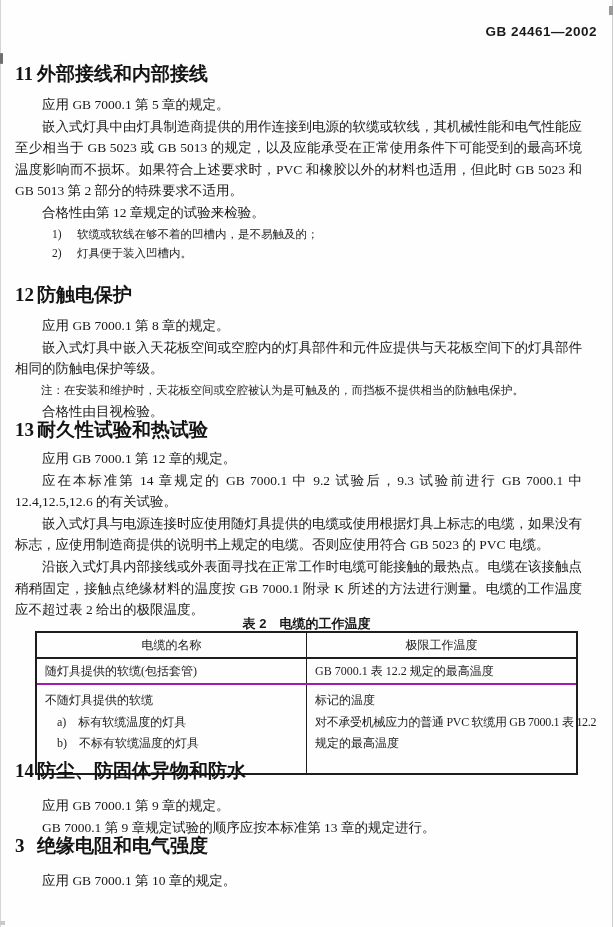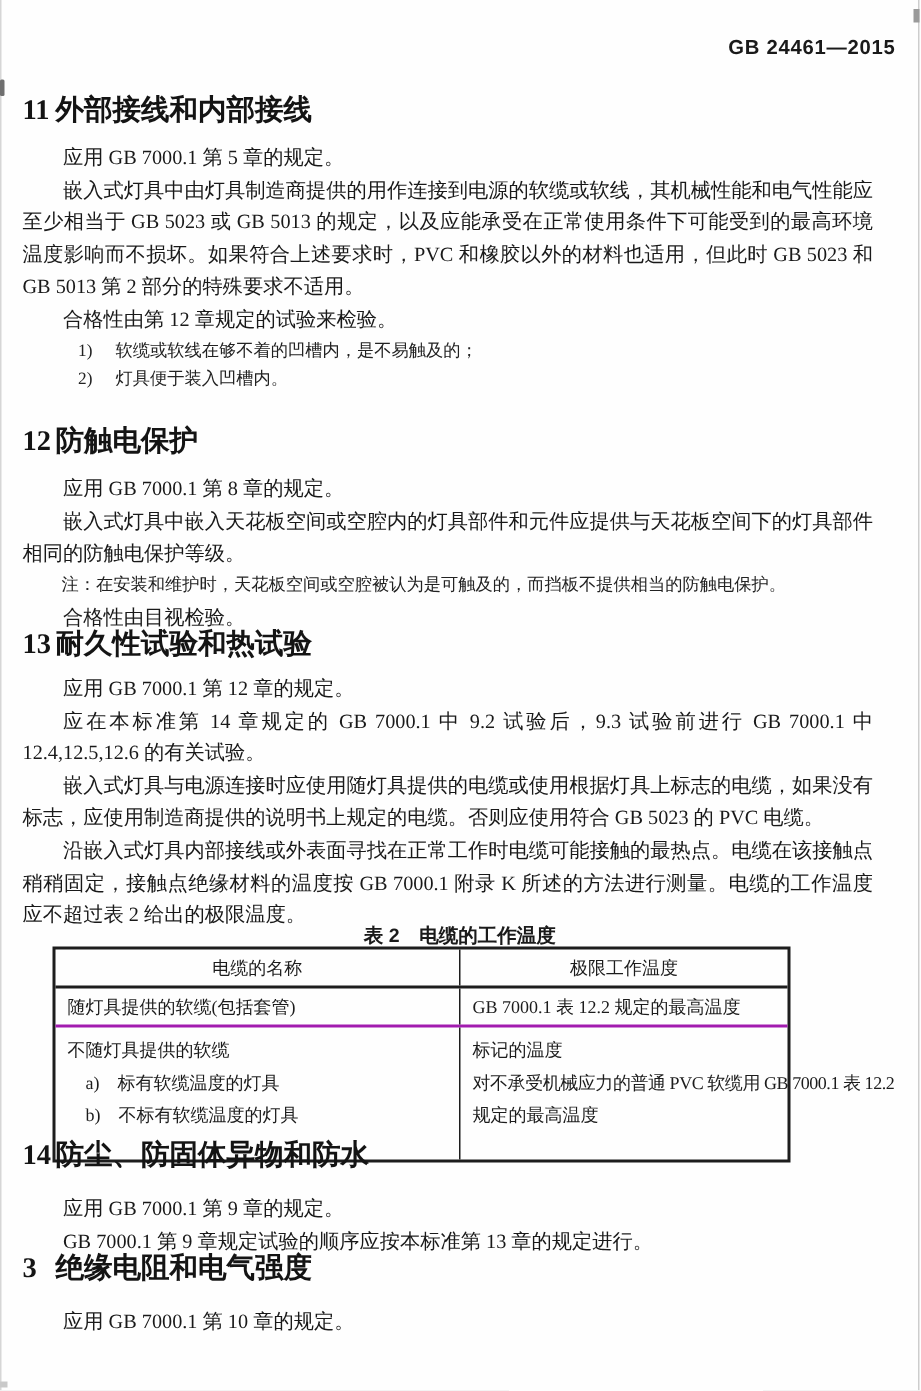--- a/index.html
+++ b/index.html
@@ -47,21 +47,21 @@
   .note-line{display:block;}
   .note-item{display:flex;padding-left:11px;}
   .note-marker{width:25px;flex:0 0 25px;}
 
   .table-caption{
     position:absolute;left:35px;top:616px;width:543px;
     text-align:center;font-family:"Liberation Sans", sans-serif;
     font-weight:bold;font-size:13px;line-height:16px;
   }
   .tbl{
-    position:absolute;left:35px;top:631px;width:492px;
+    position:absolute;left:35px;top:631px;width:543px;
     border:2px solid #1d1d1d;font-size:12px;color:#1c1c1c;
     box-sizing:border-box;
   }
   .trow{display:grid;grid-template-columns:270px 1fr;}
   .trow.header{border-bottom:2px solid #1d1d1d;}
   .trow.r1{border-bottom:2px solid #a21caf;}
   .tcell{padding:0 8px;box-sizing:border-box;}
   .tcell.c1{border-right:1.5px solid #1d1d1d;}
   .header .tcell{text-align:center;height:24px;line-height:24px;}
   .r1 .tcell{height:24px;line-height:24px;white-space:nowrap;}
@@ -74,21 +74,21 @@
 <body>
 
 <div class="page">
 
   <div class="edge-left"></div>
   <div class="edge-right"></div>
   <div class="speck-left"></div>
   <div class="speck-tr"></div>
   <div class="speck-bl"></div>
 
-  <div class="doc-number">GB 24461—2015</div>
+  <div class="doc-number">GB 24461—2002</div>
 
   <div class="section sec11">
     <div class="sec-heading">
       <span class="sec-num">11</span>
       <span class="sec-title">外部接线和内部接线</span>
     </div>
     <p class="para">应用 GB 7000.1 第 5 章的规定。</p>
     <p class="para">嵌入式灯具中由灯具制造商提供的用作连接到电源的软缆或软线，其机械性能和电气性能应至少相当于 GB 5023 或 GB 5013 的规定，以及应能承受在正常使用条件下可能受到的最高环境温度影响而不损坏。如果符合上述要求时，PVC 和橡胶以外的材料也适用，但此时 GB 5023 和 GB 5013 第 2 部分的特殊要求不适用。</p>
     <p class="para">合格性由第 12 章规定的试验来检验。</p>
     <div class="note">

